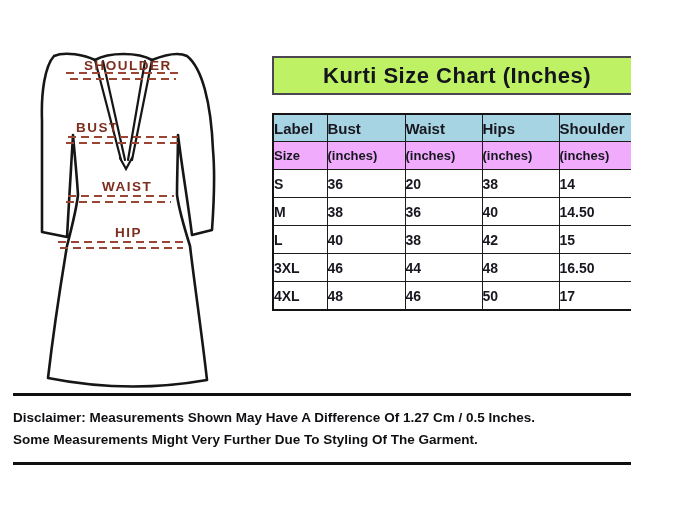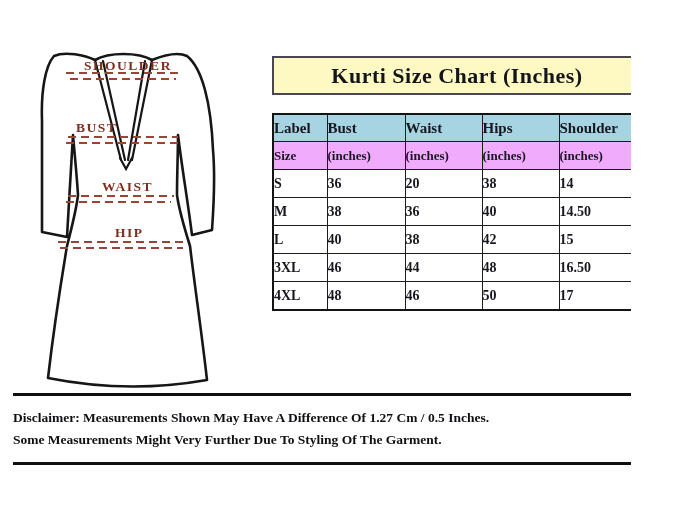--- a/index.html
+++ b/index.html
@@ -1,29 +1,29 @@
 <!DOCTYPE html>
 <html><head>
 <meta charset="utf-8">
 <style>
   html,body{margin:0;padding:0;background:#ffffff;}
   .stage{
     position:relative;width:631px;height:505px;background:#ffffff;overflow:hidden;
-    font-family:Liberation Serif, serif;color:#15151e;
+    font-family:Liberation Sans, sans-serif;color:#15151e;
   }
   
   .kurti-svg{position:absolute;left:8px;top:40px;width:264px;height:358px;}
   .outline{fill:#ffffff;stroke:#161616;stroke-width:2.6;stroke-linejoin:round;stroke-linecap:round;}
   .placket{fill:none;stroke:#161616;stroke-width:2.2;stroke-linecap:round;}
   .dash{fill:none;stroke:#9a4433;stroke-width:2.2;stroke-dasharray:8 5;stroke-linecap:butt;}
   .g-label{fill:#7d2e1e;font-weight:bold;font-size:13.5px;letter-spacing:1.5px;}
   
   .title-box{
     position:absolute;left:272px;top:56px;width:370px;height:39px;box-sizing:border-box;
-    background:#fef9c3;border:2px solid #4c4650;
+    background:#bef264;border:2px solid #4c4650;
     display:flex;align-items:center;justify-content:center;
     font-size:22px;font-weight:bold;letter-spacing:.5px;color:#14141c;
   }
   
   .size-table{
     position:absolute;left:272px;top:113px;width:370px;
     border-collapse:collapse;table-layout:fixed;border:2px solid #141414;
   }
   .size-table td{
     border:1.5px solid #1c1c1c;vertical-align:middle;

